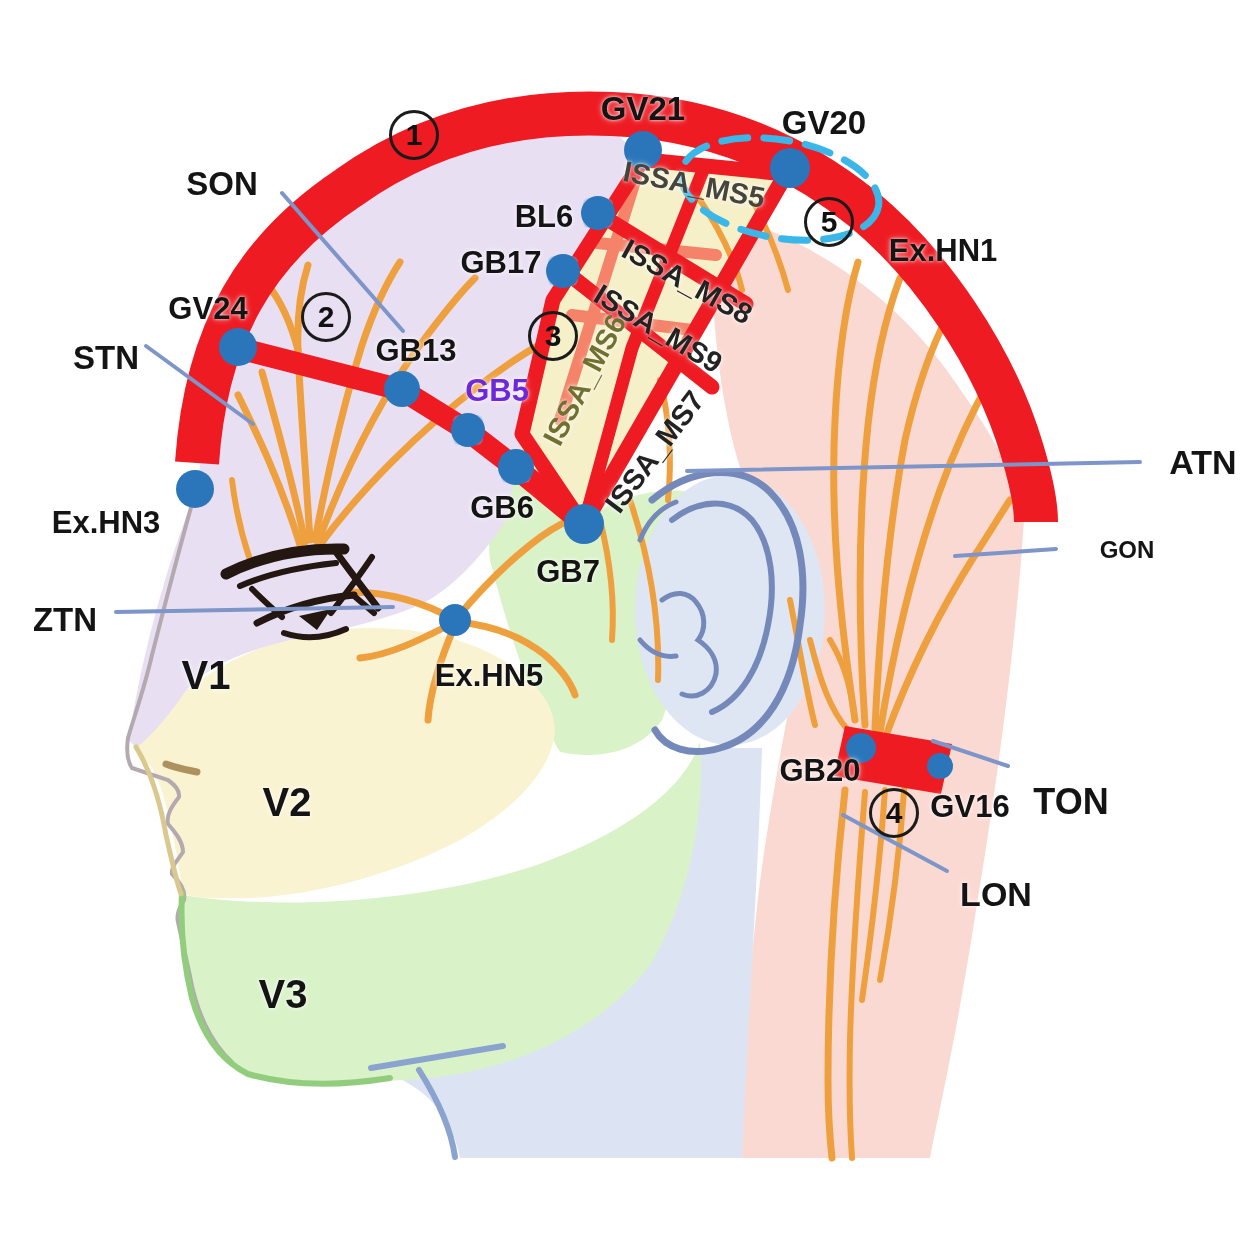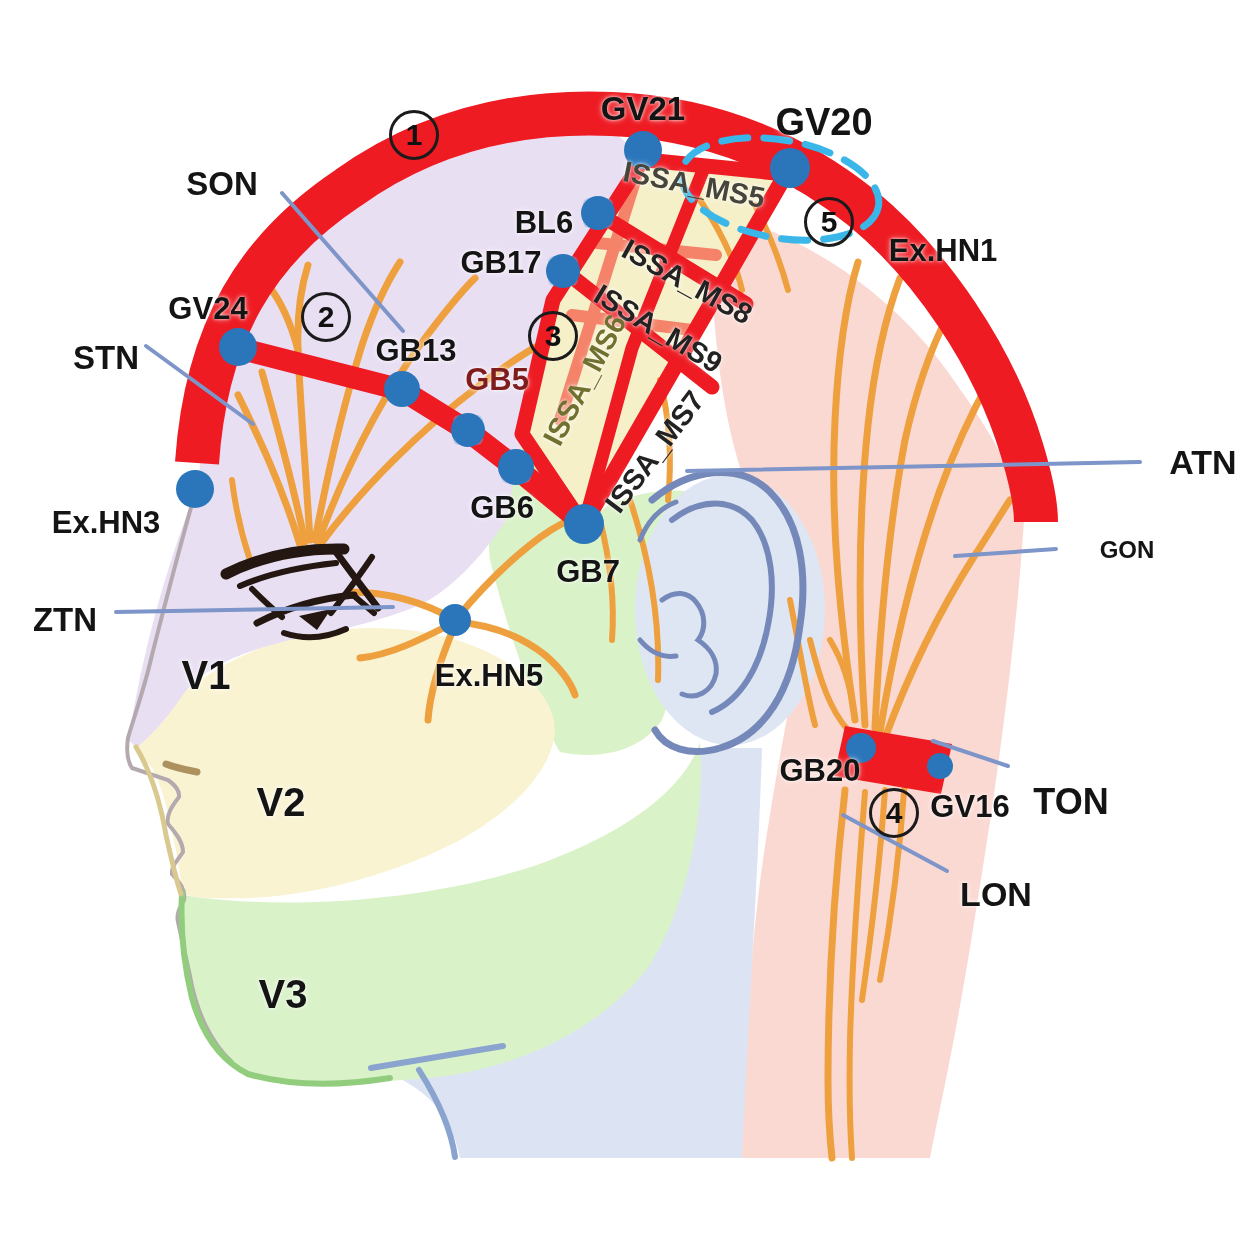--- a/index.html
+++ b/index.html
@@ -195,43 +195,43 @@
       <circle cx="516" cy="467" r="18"></circle>
       <circle cx="584" cy="524" r="20"></circle>
       <circle cx="195" cy="489" r="19"></circle>
       <circle cx="455" cy="620" r="16"></circle>
       <circle cx="861" cy="748" r="15"></circle>
       <circle cx="940" cy="766" r="13"></circle>
     </g>
   </svg>
 
   <div class="lbl" style="left:643px;top:108px;font-size:33px">GV21</div>
-  <div class="lbl" style="left:824px;top:122px;font-size:38px">GV20</div>
+  <div class="lbl" style="left:824px;top:122px;font-size:33px">GV20</div>
   <div class="lbl issa" style="left:694px;top:185px;transform:translate(-50%,-50%) rotate(11deg);color:#46453c">ISSA_MS5</div>
   <div class="lbl" style="left:943px;top:250px">Ex.HN1</div>
   <div class="lbl" style="left:222px;top:183px;font-size:33px">SON</div>
-  <div class="lbl" style="left:544px;top:222px">BL6</div>
+  <div class="lbl" style="left:544px;top:216px">BL6</div>
   <div class="lbl" style="left:501px;top:262px">GB17</div>
   <div class="lbl" style="left:208px;top:308px">GV24</div>
   <div class="lbl" style="left:416px;top:350px">GB13</div>
   <div class="lbl" style="left:106px;top:357px;font-size:33px">STN</div>
   <div class="lbl issa" style="left:687px;top:282px;transform:translate(-50%,-50%) rotate(29deg)">ISSA_MS8</div>
   <div class="lbl issa" style="left:658px;top:329px;transform:translate(-50%,-50%) rotate(31deg)">ISSA_MS9</div>
   <div class="lbl issa" style="left:585px;top:380px;transform:translate(-50%,-50%) rotate(-62deg);color:#71712f">ISSA_MS6</div>
   <div class="lbl issa" style="left:655px;top:452px;transform:translate(-50%,-50%) rotate(-53deg)">ISSA_MS7</div>
-  <div class="lbl" style="left:497px;top:379px;color:#7f1d1d">GB5</div>
+  <div class="lbl" style="left:497px;top:390px;color:#6d28d9">GB5</div>
   <div class="lbl" style="left:106px;top:522px">Ex.HN3</div>
   <div class="lbl" style="left:502px;top:507px">GB6</div>
-  <div class="lbl" style="left:588px;top:571px">GB7</div>
+  <div class="lbl" style="left:568px;top:571px">GB7</div>
   <div class="lbl" style="left:1203px;top:462px;font-size:34px">ATN</div>
   <div class="lbl" style="left:1127px;top:550px;font-size:24px">GON</div>
   <div class="lbl" style="left:65px;top:619px;font-size:33px">ZTN</div>
   <div class="lbl big" style="left:206px;top:675px">V1</div>
   <div class="lbl" style="left:489px;top:675px">Ex.HN5</div>
-  <div class="lbl big" style="left:281px;top:802px">V2</div>
+  <div class="lbl big" style="left:287px;top:802px">V2</div>
   <div class="lbl" style="left:820px;top:770px">GB20</div>
   <div class="lbl" style="left:970px;top:806px">GV16</div>
   <div class="lbl" style="left:1071px;top:802px;font-size:36px">TON</div>
   <div class="lbl" style="left:996px;top:894px;font-size:34px">LON</div>
   <div class="lbl big" style="left:283px;top:994px">V3</div>
 
   <div class="marker" style="left:414px;top:135px">
       <span>1</span>
     </div>
   <div class="marker" style="left:326px;top:317px">

